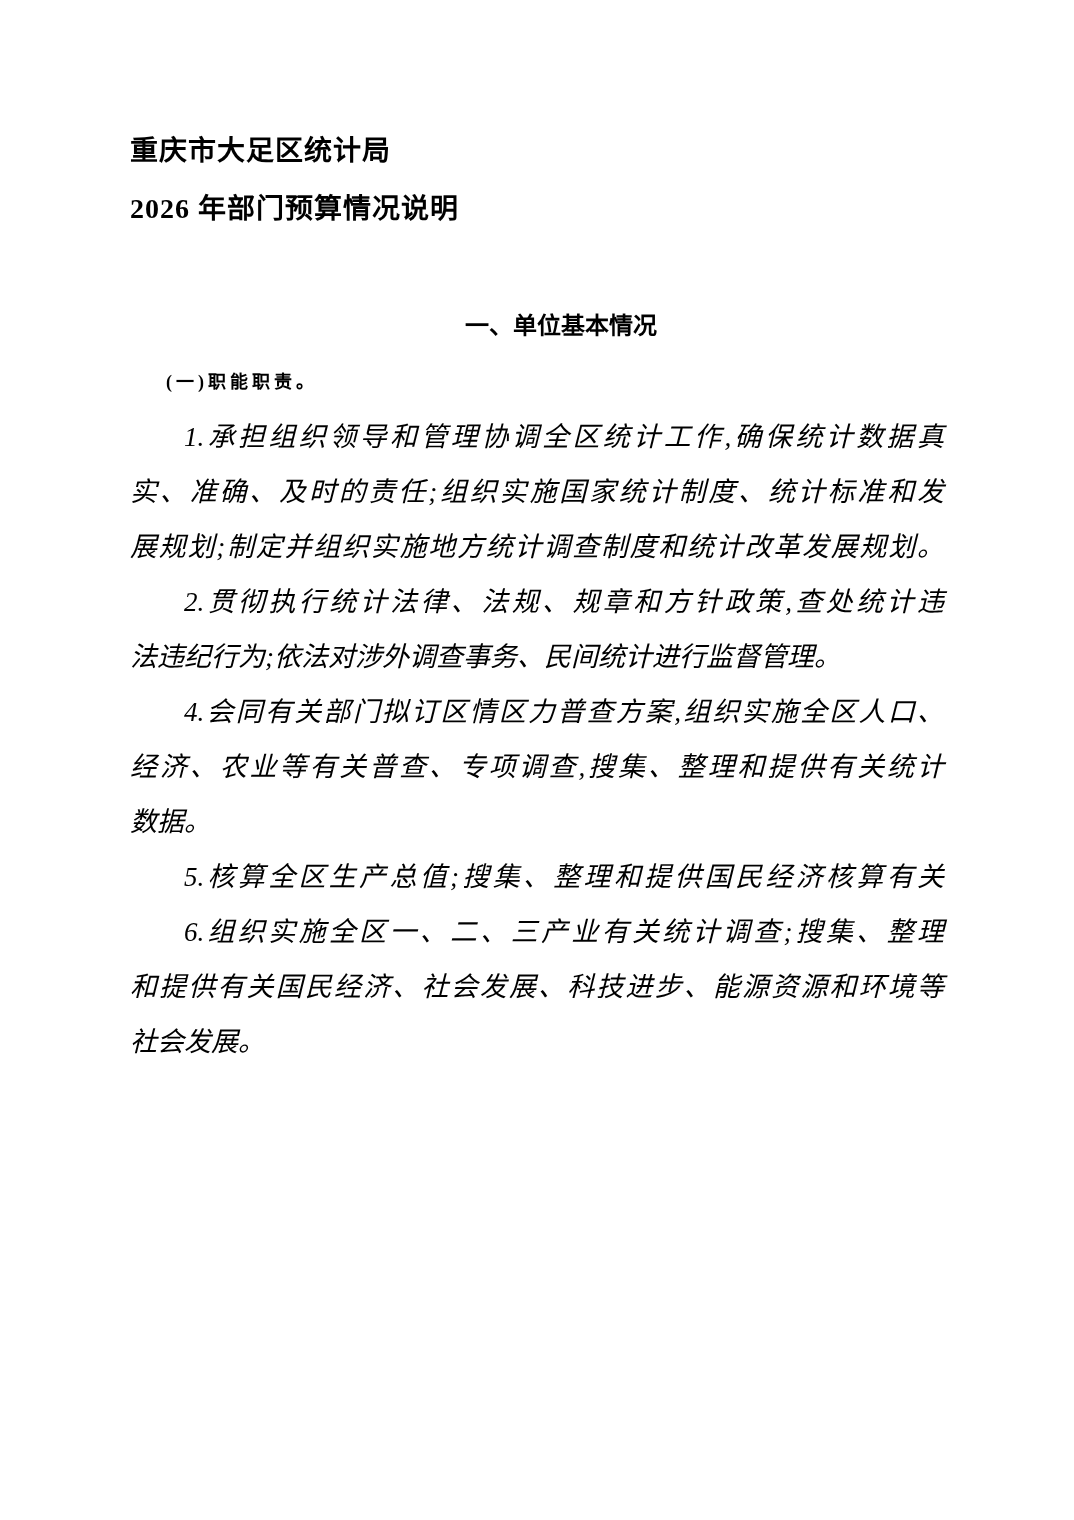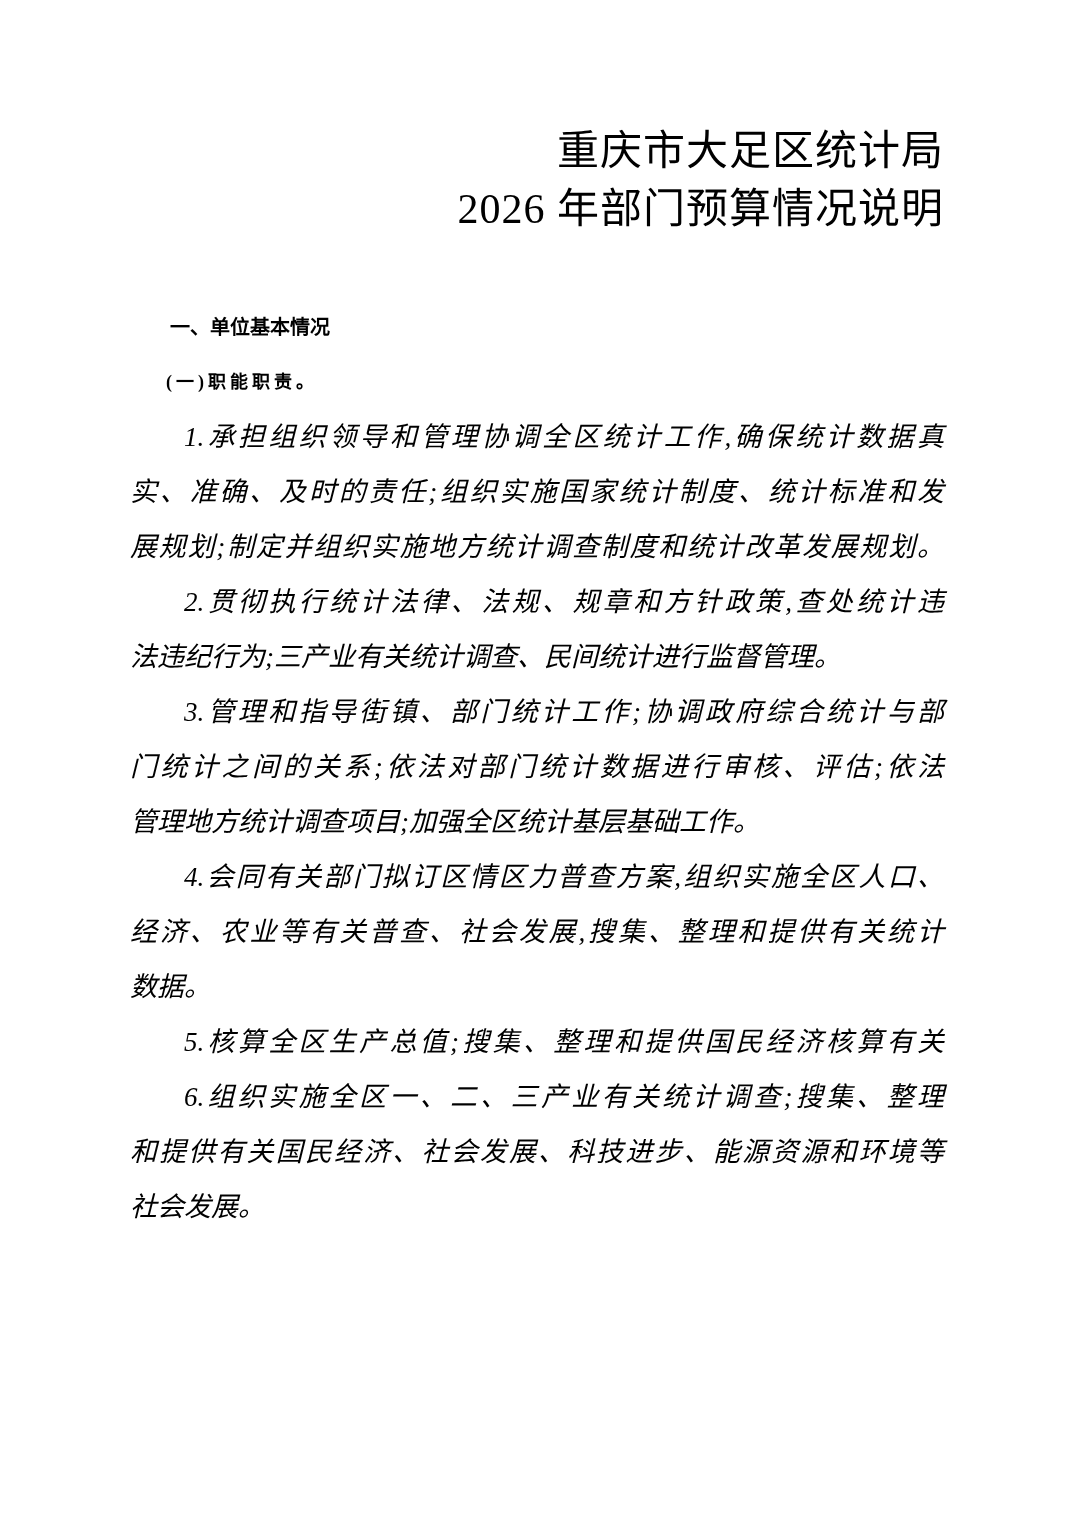--- a/index.html
+++ b/index.html
@@ -14,34 +14,35 @@
     background: #ffffff;
     color: #000000;
     font-family: "Liberation Serif", "DejaVu Serif", serif;
     overflow: hidden;
     box-sizing: border-box;
   }
   .inner {
     padding: 122px 130px 0 130px;
   }
   .doc-title {
-    text-align: right;
-    font-weight: normal;
-    font-size: 42px;
+    text-align: left;
+    font-weight: bold;
+    font-size: 28px;
     line-height: 58px;
     margin: 0 0 62px 0;
     letter-spacing: 1px;
   }
   .section-heading {
-    font-family: Liberation Sans, sans-serif;
+    font-family: Liberation Mono, monospace;
     font-weight: bold;
-    font-size: 20px;
+    font-size: 24px;
     line-height: 55px;
     text-indent: 2em;
     margin: 0;
+    text-align: center;
   }
   .subsection-heading {
     font-size: 18px;
     line-height: 55px;
     text-indent: 2em;
     letter-spacing: 4px;
     margin: 0;
   }
   .para {
     margin: 0;
@@ -78,32 +79,27 @@
     <h3 class="subsection-heading">(一)职能职责。</h3>
 
     <div class="para">
       <div class="line indent just">1.承担组织领导和管理协调全区统计工作,确保统计数据真</div>
       <div class="line just">实、准确、及时的责任;组织实施国家统计制度、统计标准和发</div>
       <div class="line just">展规划;制定并组织实施地方统计调查制度和统计改革发展规划。</div>
     </div>
 
     <div class="para">
       <div class="line indent just">2.贯彻执行统计法律、法规、规章和方针政策,查处统计违</div>
-      <div class="line">法违纪行为;三产业有关统计调查、民间统计进行监督管理。</div>
+      <div class="line">法违纪行为;依法对涉外调查事务、民间统计进行监督管理。</div>
     </div>
 
-    <div class="para">
-      <div class="line indent just">3.管理和指导街镇、部门统计工作;协调政府综合统计与部</div>
-      <div class="line just">门统计之间的关系;依法对部门统计数据进行审核、评估;依法</div>
-      <div class="line">管理地方统计调查项目;加强全区统计基层基础工作。</div>
-    </div>
 
     <div class="para">
       <div class="line indent just">4.会同有关部门拟订区情区力普查方案,组织实施全区人口、</div>
-      <div class="line just">经济、农业等有关普查、社会发展,搜集、整理和提供有关统计</div>
+      <div class="line just">经济、农业等有关普查、专项调查,搜集、整理和提供有关统计</div>
       <div class="line">数据。</div>
     </div>
 
     <div class="para">
       <div class="line indent just">5.核算全区生产总值;搜集、整理和提供国民经济核算有关</div>
     </div>
 
     <div class="para">
       <div class="line indent just">6.组织实施全区一、二、三产业有关统计调查;搜集、整理</div>
       <div class="line just">和提供有关国民经济、社会发展、科技进步、能源资源和环境等</div>

